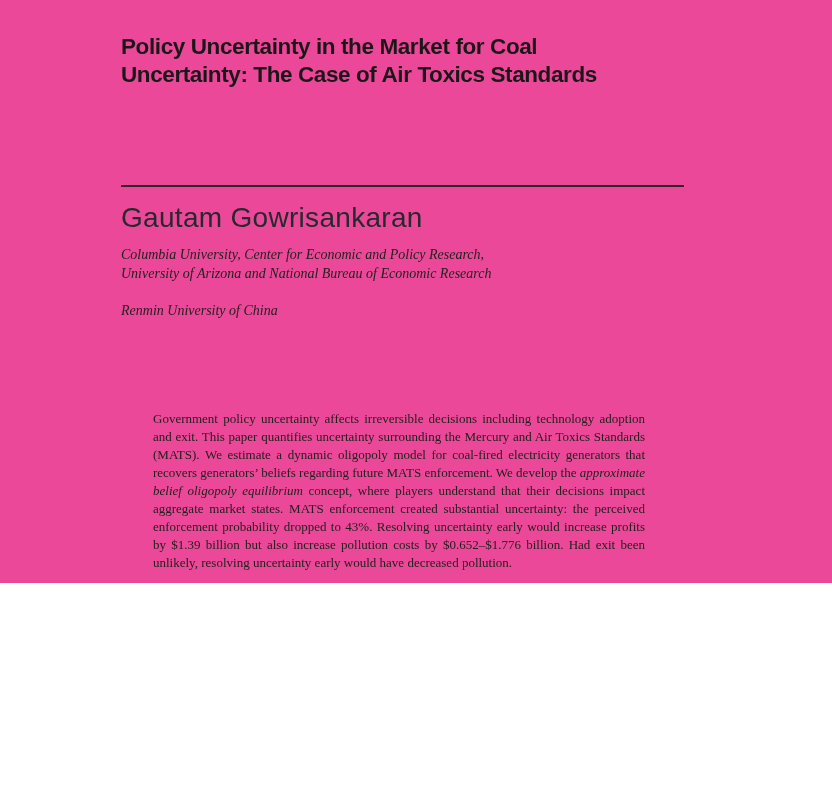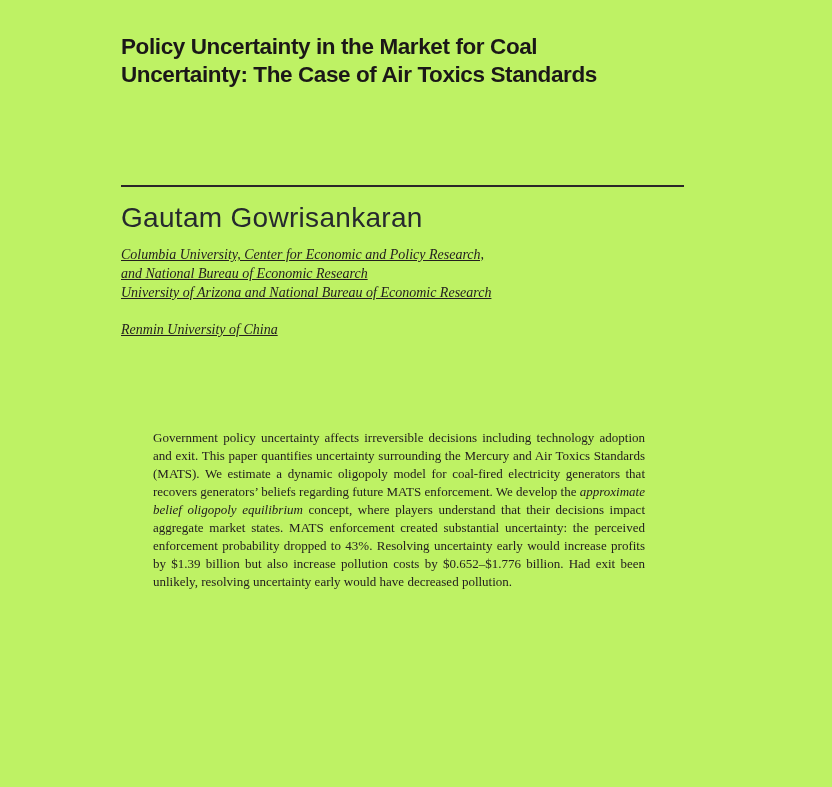--- a/index.html
+++ b/index.html
@@ -3,22 +3,22 @@
 <meta charset="utf-8">
 <style>
   html, body {
     margin: 0;
     padding: 0;
     background: #ffffff;
   }
   .page {
     position: relative;
     width: 832px;
-    height: 787px;
-    background: #bef264;
+    height: 583px;
+    background: #ec4899;
     overflow: hidden;
   }
   .content {
     position: absolute;
     left: 121px;
     top: 0;
     width: 563px;
   }
   .title {
     margin: 33px 0 0 0;
@@ -46,21 +46,21 @@
     letter-spacing: 0.3px;
     color: #26292e;
   }
   .author-affiliation {
     font-family: "Liberation Serif", serif;
     font-style: italic;
     font-size: 14px;
     line-height: 19px;
     color: #24201f;
   }
-  .affil-line { display: block; text-decoration: underline; }
+  .affil-line { display: block; }
   .author-1 .author-name { margin-top: 18px; }
   .author-1 .author-affiliation { margin-top: 14px; }
   .author-2 .author-name { margin-top: 28px; }
   .author-2 .author-affiliation { }
   .author-3 .author-name { margin-top: 27px; }
   .author-3 .author-affiliation { margin-top: 18px; }
   .abstract {
     margin: 90px 4px 0 32px;
     width: 492px;
     font-family: "Liberation Serif", serif;
@@ -84,21 +84,20 @@
     </h1>
 
     <hr class="rule">
 
     <section>
 
       <div class="author-block author-1">
         <div class="author-name">Gautam Gowrisankaran</div>
         <div class="author-affiliation">
           <span class="affil-line">Columbia University, Center for Economic and Policy Research,</span>
-          <span class="affil-line">and National Bureau of Economic Research</span>
         </div>
       </div>
 
       <div class="author-block author-2">
         <div class="author-affiliation">
           <span class="affil-line">University of Arizona and National Bureau of Economic Research</span>
         </div>
       </div>
 
       <div class="author-block author-3">

